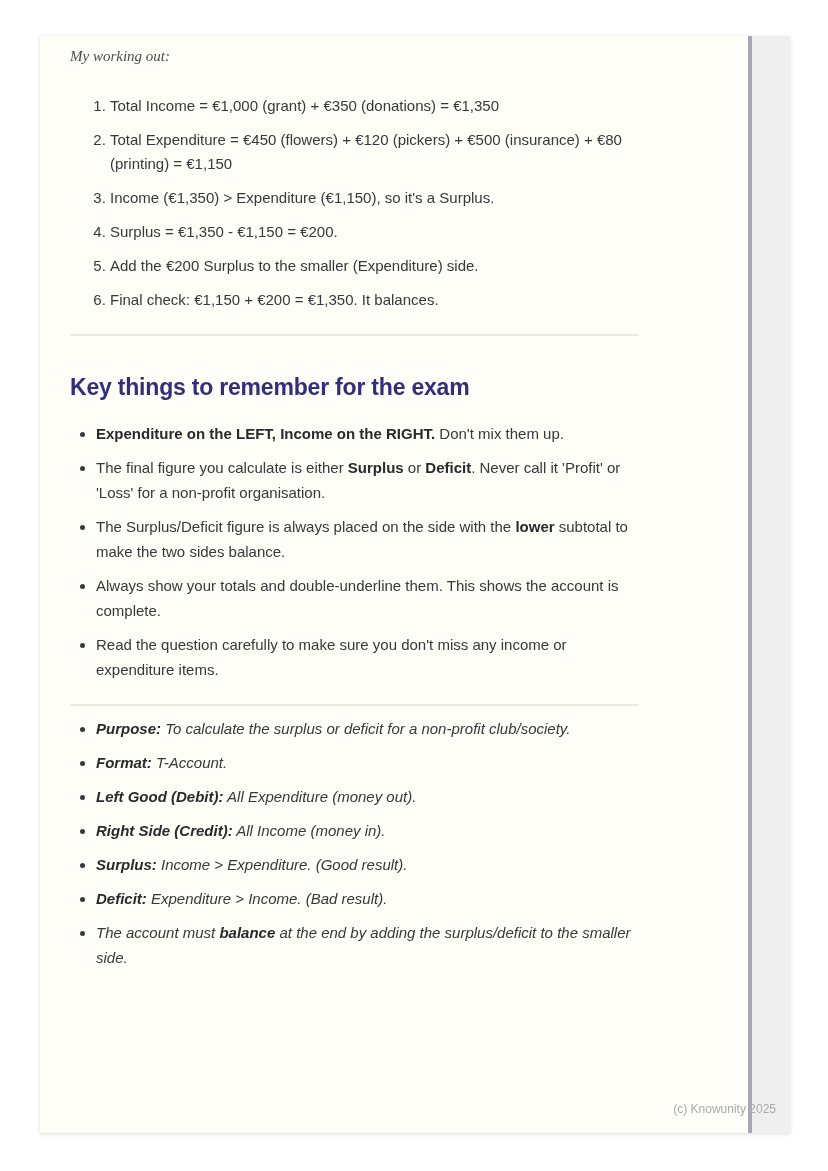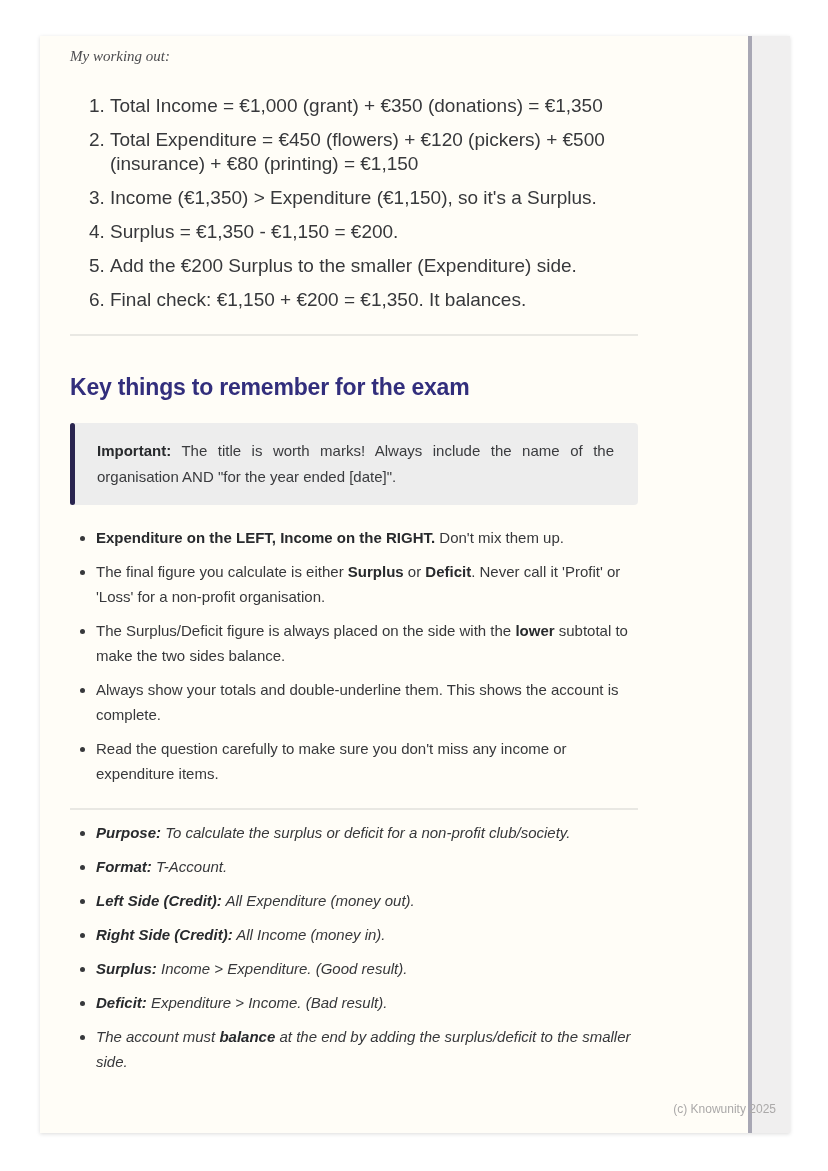--- a/index.html
+++ b/index.html
@@ -25,21 +25,21 @@
     margin: 0; padding-top: 2px;
     font-style: italic;
     font-size: 15px; line-height: 20px;
     color: #4B4B4E;
     font-family: Liberation Serif, serif;
   }
   .steps {
     margin: 28px 0 0; padding-left: 40px;
   }
   .steps li {
-    font-size: 19px; line-height: 24px;
+    font-size: 15px; line-height: 24px;
     color: #37383B;
     margin-bottom: 10px;
   }
   .divider {
     border: none;
     border-top: 2px solid #E9E8E3;
     margin: 22px 0 0;
   }
   .heading {
     margin: 38px 0 0;
@@ -115,40 +115,36 @@
         <li>Income (€1,350) &gt; Expenditure (€1,150), so it's a Surplus.</li>
         <li>Surplus = €1,350 - €1,150 = €200.</li>
         <li>Add the €200 Surplus to the smaller (Expenditure) side.</li>
         <li>Final check: €1,150 + €200 = €1,350. It balances.</li>
       </ol>
 
     <hr class="divider">
 
     <h2 class="heading">Key things to remember for the exam</h2>
 
-    <div class="callout">
-      <span class="callout-bar"></span>
-      <p class="callout-text"><b>Important:</b><span> The title is worth marks! Always include the name of the organisation AND "for the year ended [date]".</span></p>
-    </div>
 
     <ul class="bullets">
         <li><b>Expenditure on the LEFT, Income on the RIGHT.</b><span> Don't mix them up.</span></li>
         <li><span>The final figure you calculate is either </span><b>Surplus</b><span> or </span><b>Deficit</b><span>. Never call it 'Profit' or 'Loss' for a non-profit organisation.</span></li>
         <li><span>The Surplus/Deficit figure is always placed on the side with the </span><b>lower</b><span> subtotal to make the two sides balance.</span></li>
         <li><span>Always show your totals and double-underline them. This shows the account is complete.</span></li>
         <li><span>Read the question carefully to make sure you don't miss any income or expenditure items.</span></li>
       </ul>
 
     <hr class="divider">
 
 
     <ul class="bullets bullets-summary">
         <li><b>Purpose:</b><span> To calculate the surplus or deficit for a non-profit club/society.</span></li>
         <li><b>Format:</b><span> T-Account.</span></li>
-        <li><b>Left Side (Credit):</b><span> All Expenditure (money out).</span></li>
+        <li><b>Left Good (Debit):</b><span> All Expenditure (money out).</span></li>
         <li><b>Right Side (Credit):</b><span> All Income (money in).</span></li>
         <li><b>Surplus:</b><span> Income &gt; Expenditure. (Good result).</span></li>
         <li><b>Deficit:</b><span> Expenditure &gt; Income. (Bad result).</span></li>
         <li><span>The account must </span><b>balance</b><span> at the end by adding the surplus/deficit to the smaller side.</span></li>
       </ul>
 
   </div>
 
   <div class="strip">
     <span class="strip-line"></span>

